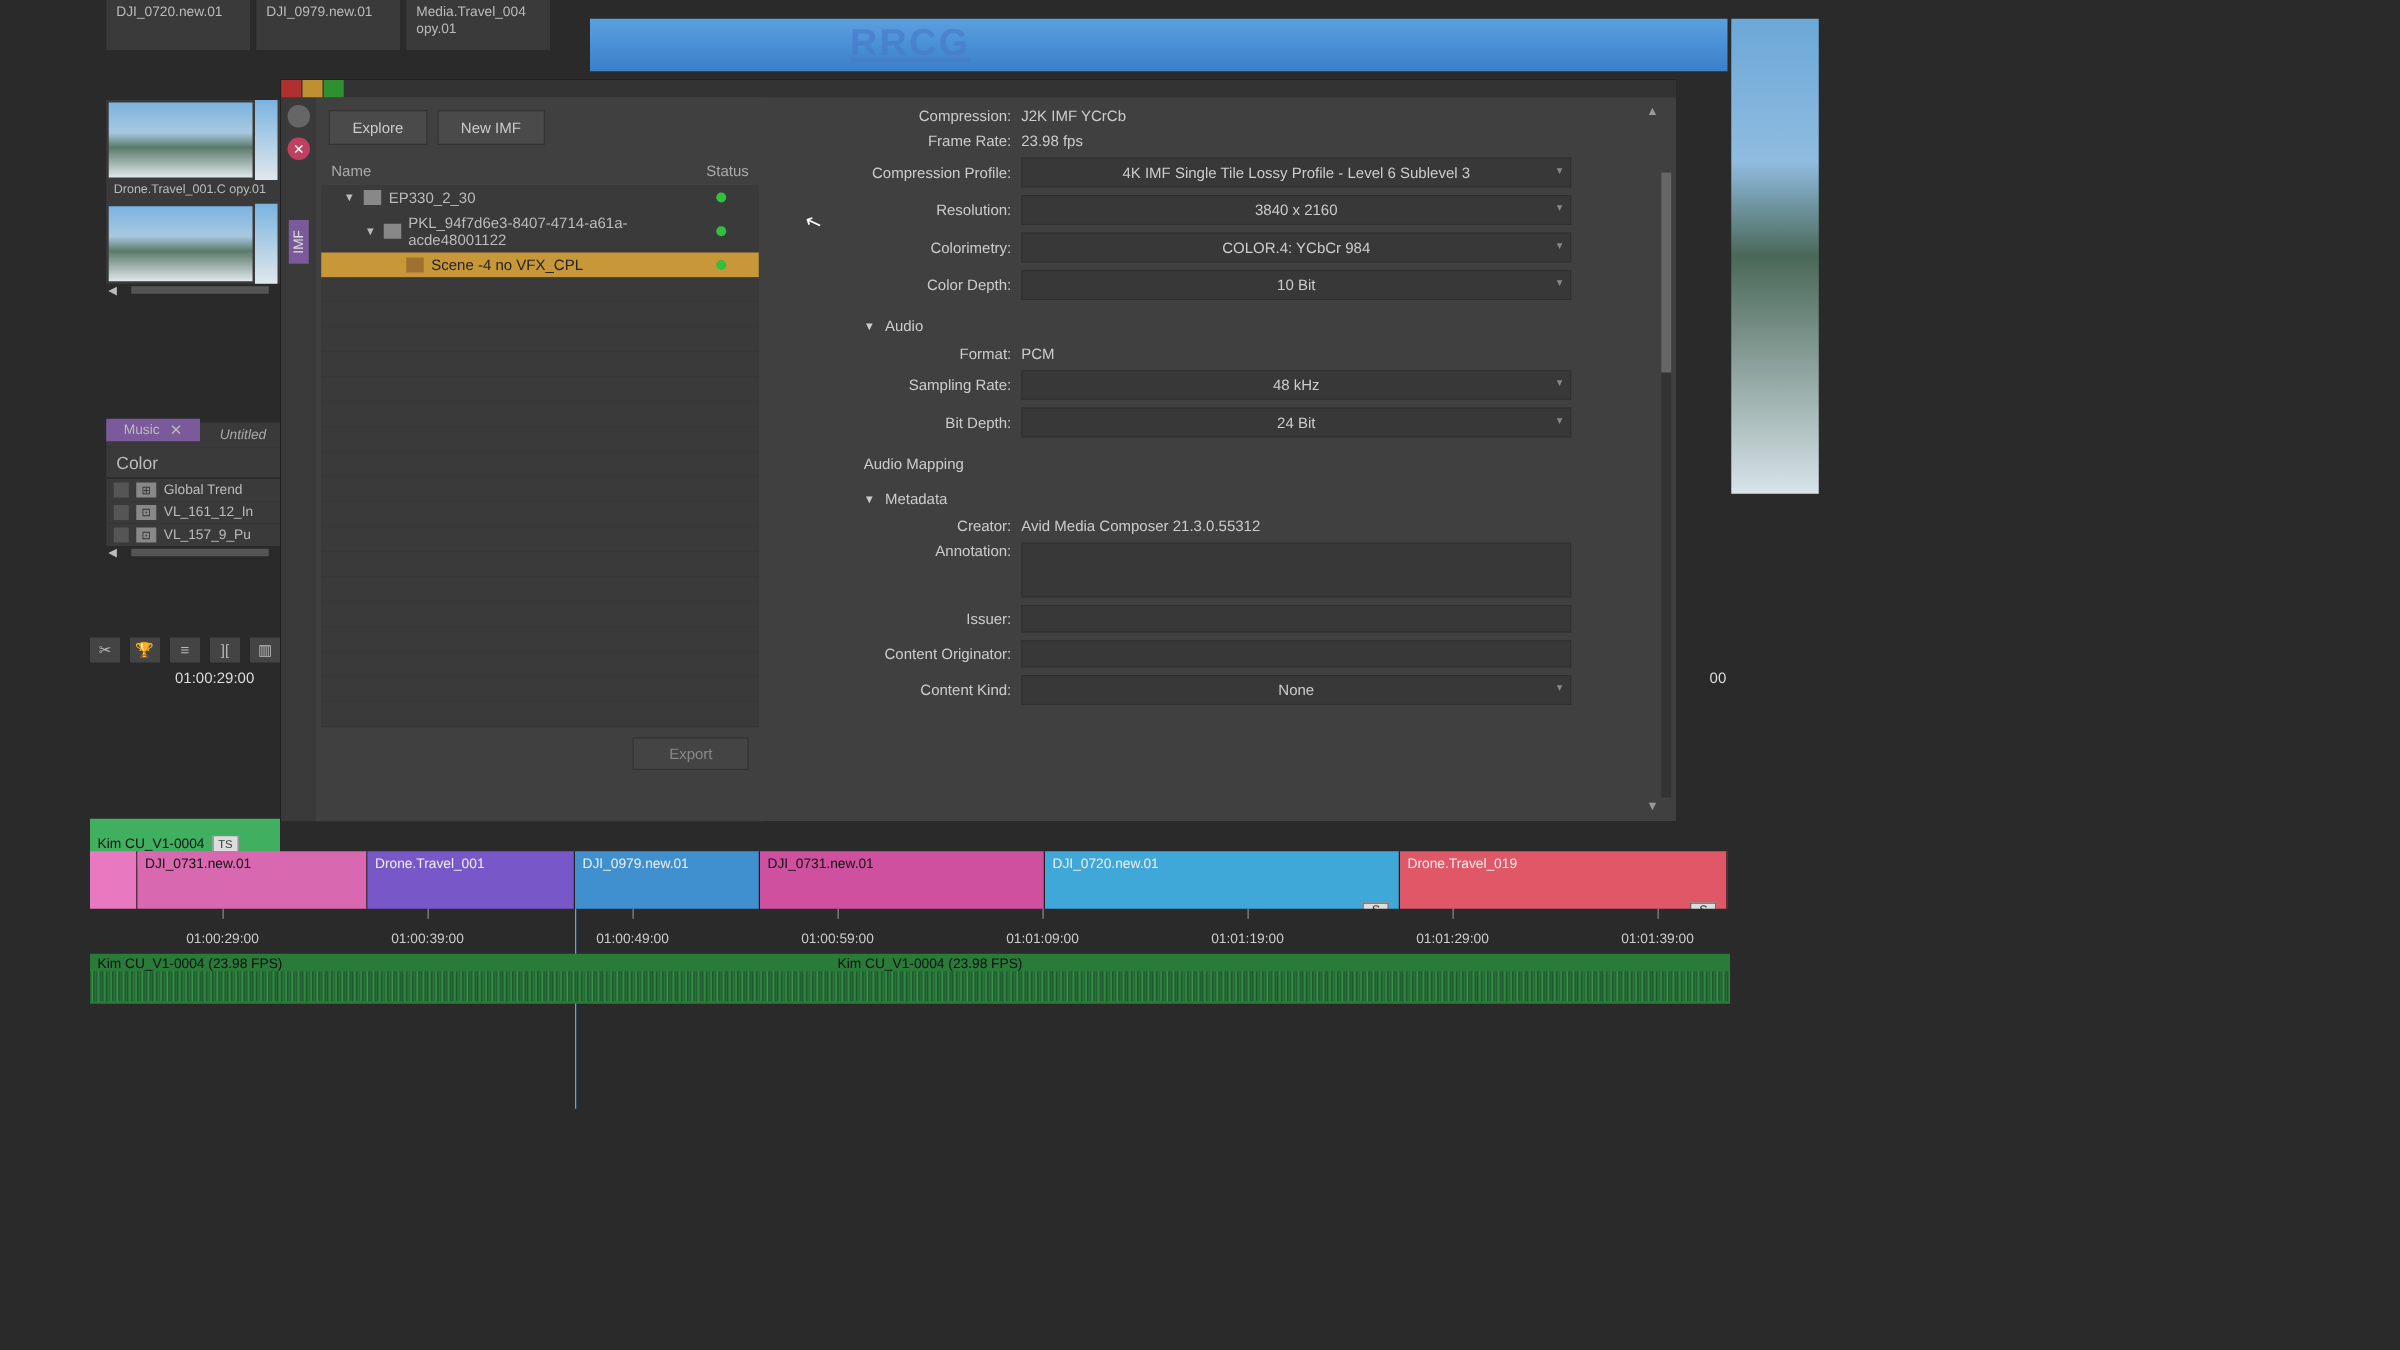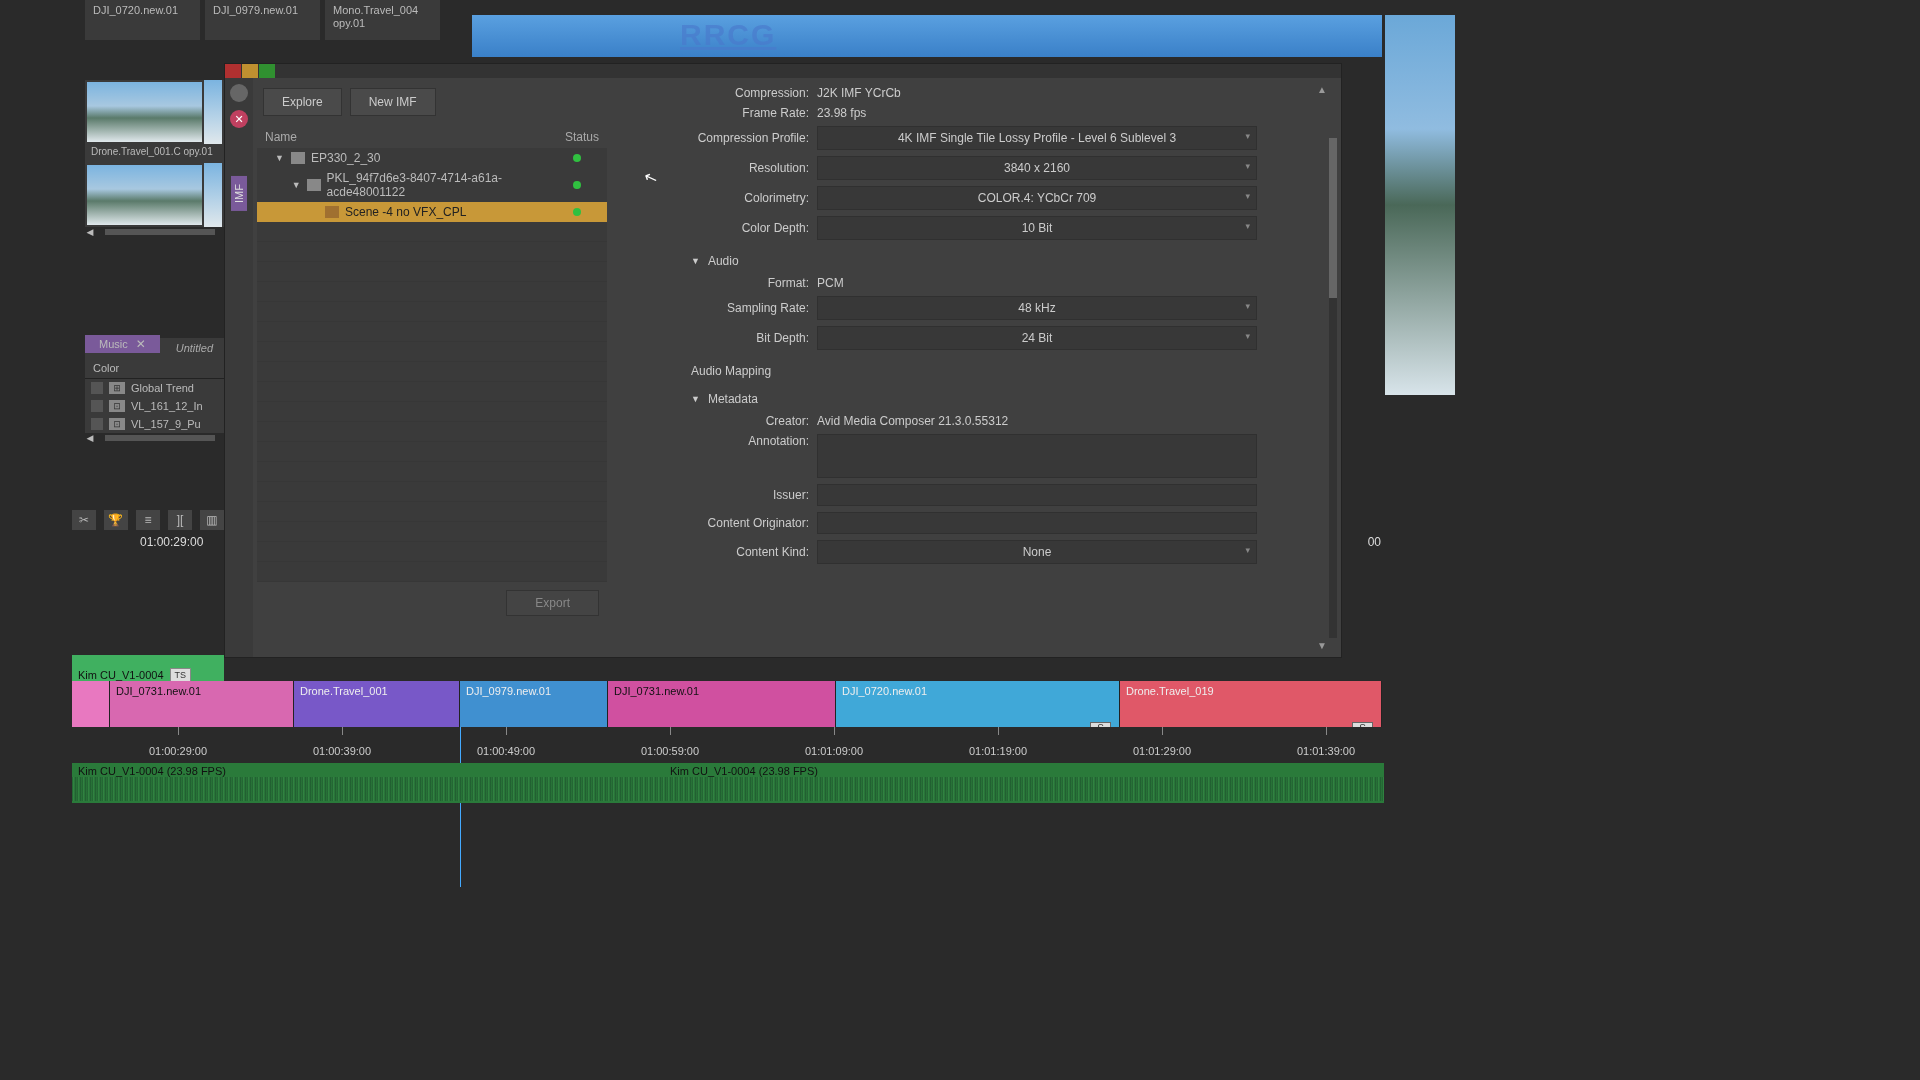--- a/index.html
+++ b/index.html
@@ -16,21 +16,21 @@
 .thumb-label { font-size: 10px; padding: 2px 6px; }
 .scrollbar-h { height: 10px; background: #2a2a2a; display: flex; align-items: center; }
 .scrollbar-h .track { flex: 1; height: 6px; background: #555; margin: 0 10px; }
 .scrollbar-h .arrow { width: 10px; text-align: center; font-size: 9px; }
 
 .music-tab { position: absolute; left: 85px; top: 318px; width: 140px; }
 .tab-bar { display: flex; background: #2a2a2a; height: 20px; align-items: center; }
 .tab-item { background: #7a5a9a; padding: 2px 14px; display: flex; align-items: center; gap: 8px; font-size: 11px; margin-top: 32px; }
 .tab-close { font-size: 12px; cursor: pointer; }
 .tab-untitled { margin-left: auto; font-style: italic; padding: 2px 8px; font-size: 11px; color: #aaa; }
-.col-header { background: #3a3a3a; padding: 4px 8px; border-bottom: 1px solid #222; font-size: 11px; }
+.col-header { background: #3a3a3a; padding: 4px 8px; border-bottom: 1px solid #222; font-size: 14px; }
 .list-row { display: flex; align-items: center; padding: 3px 6px; gap: 6px; background: #3a3a3a; font-size: 11px; }
 .list-row .chk { width: 12px; height: 12px; background: #555; }
 .list-row .ic { width: 16px; height: 12px; background: #888; font-size: 9px; display: flex; align-items: center; justify-content: center; color: #333; }
 
 .toolbar-btm { position: absolute; left: 68px; top: 506px; width: 160px; display: flex; gap: 8px; padding: 4px; }
 .toolbar-btm .tbtn { width: 24px; height: 20px; background: #444; display: flex; align-items: center; justify-content: center; font-size: 12px; }
 
 .tc-left { position: absolute; left: 140px; top: 535px; font-size: 12px; color: #ddd; }
 .tc-right { position: absolute; right: 75px; top: 535px; font-size: 12px; color: #ddd; }
 
@@ -119,21 +119,21 @@
 
 </style>
 </head>
 <body>
 
 <div class="root">
 
   <div class="bg-bins">
     <div class="bin-item">DJI_0720.new.01</div>
     <div class="bin-item">DJI_0979.new.01</div>
-    <div class="bin-item">Mono.Travel_004 opy.01</div>
+    <div class="bin-item">Media.Travel_004 opy.01</div>
   </div>
 
   <div class="viewer-top"></div>
   <div class="rrcg-logo">RRCG</div>
   <div class="viewer-right"></div>
 
   <div class="left-sidebar">
     <div style="display:flex">
       <div class="sidebar-thumb"></div>
       <div style="width:18px;background:linear-gradient(180deg,#7bb4e0,#e0e8ec)"></div>
@@ -257,21 +257,21 @@
         <div class="prop-row">
           <div class="prop-label">Compression Profile:</div>
           <div class="prop-select">4K IMF Single Tile Lossy Profile - Level 6 Sublevel 3</div>
         </div>
         <div class="prop-row">
           <div class="prop-label">Resolution:</div>
           <div class="prop-select">3840 x 2160</div>
         </div>
         <div class="prop-row">
           <div class="prop-label">Colorimetry:</div>
-          <div class="prop-select">COLOR.4: YCbCr 709</div>
+          <div class="prop-select">COLOR.4: YCbCr 984</div>
         </div>
         <div class="prop-row">
           <div class="prop-label">Color Depth:</div>
           <div class="prop-select">10 Bit</div>
         </div>
 
         <div class="section-hdr">
             <span class="tri">▼</span>
             <span>Audio</span>
           </div>

